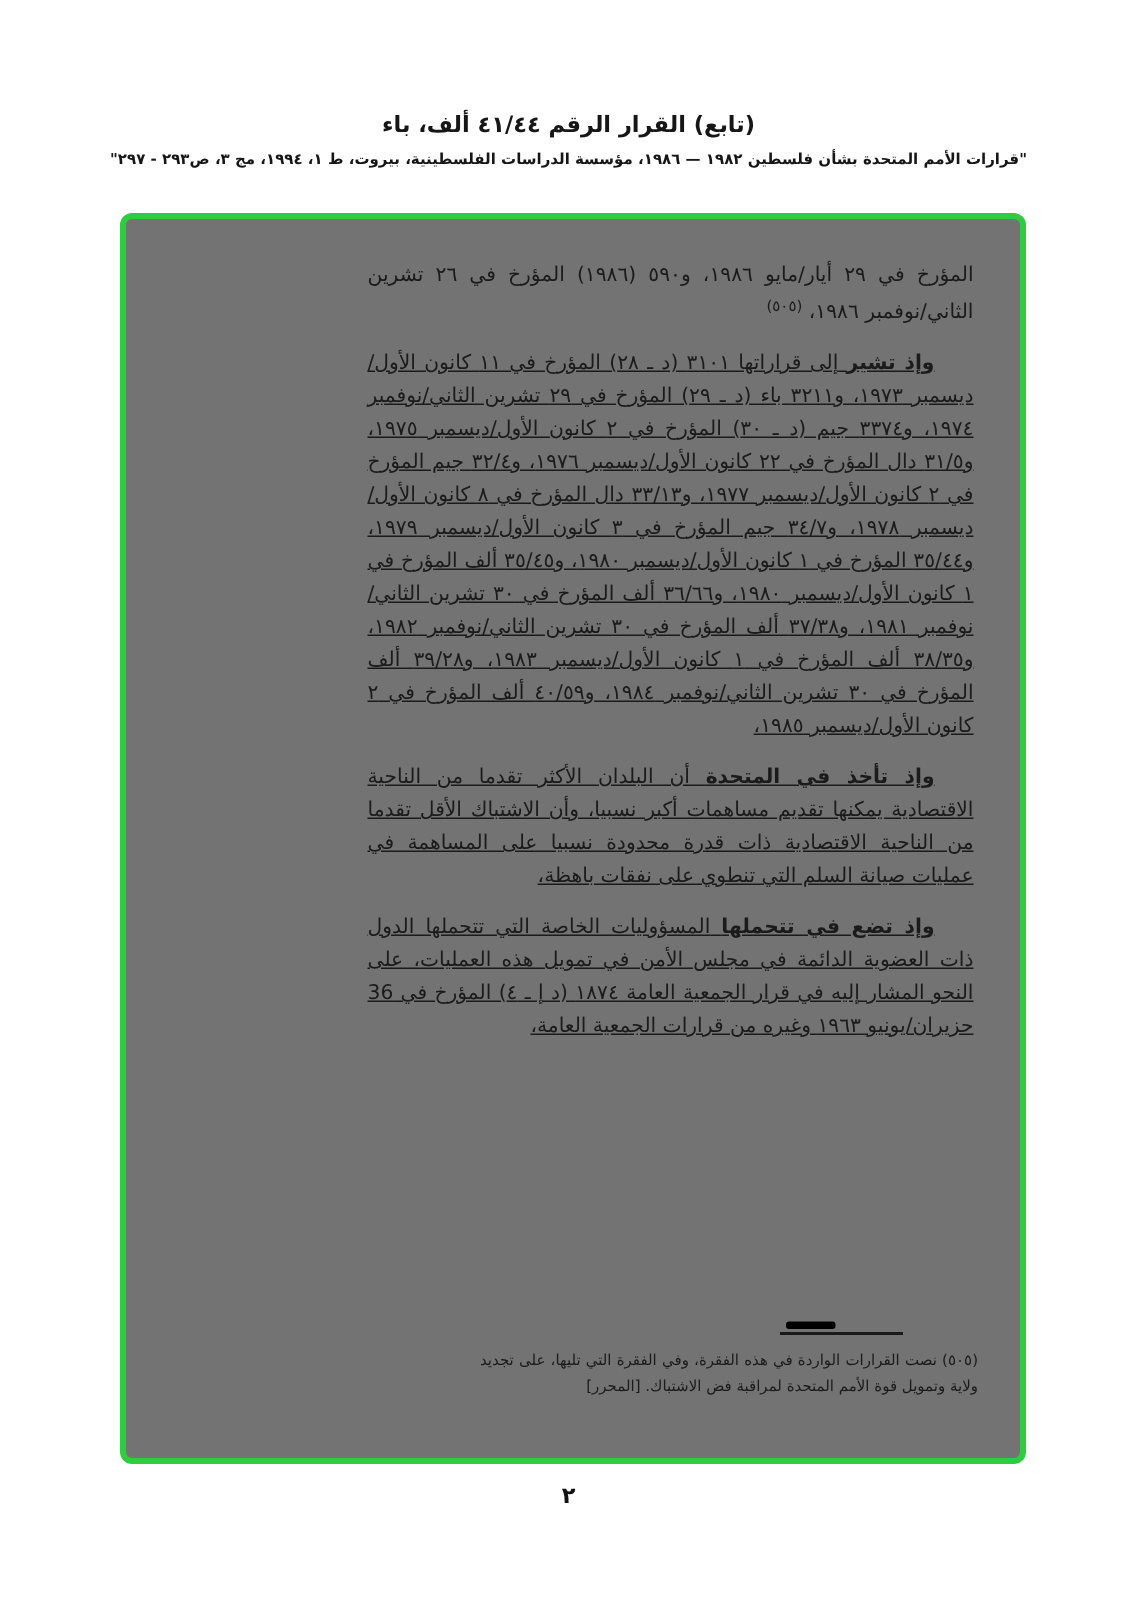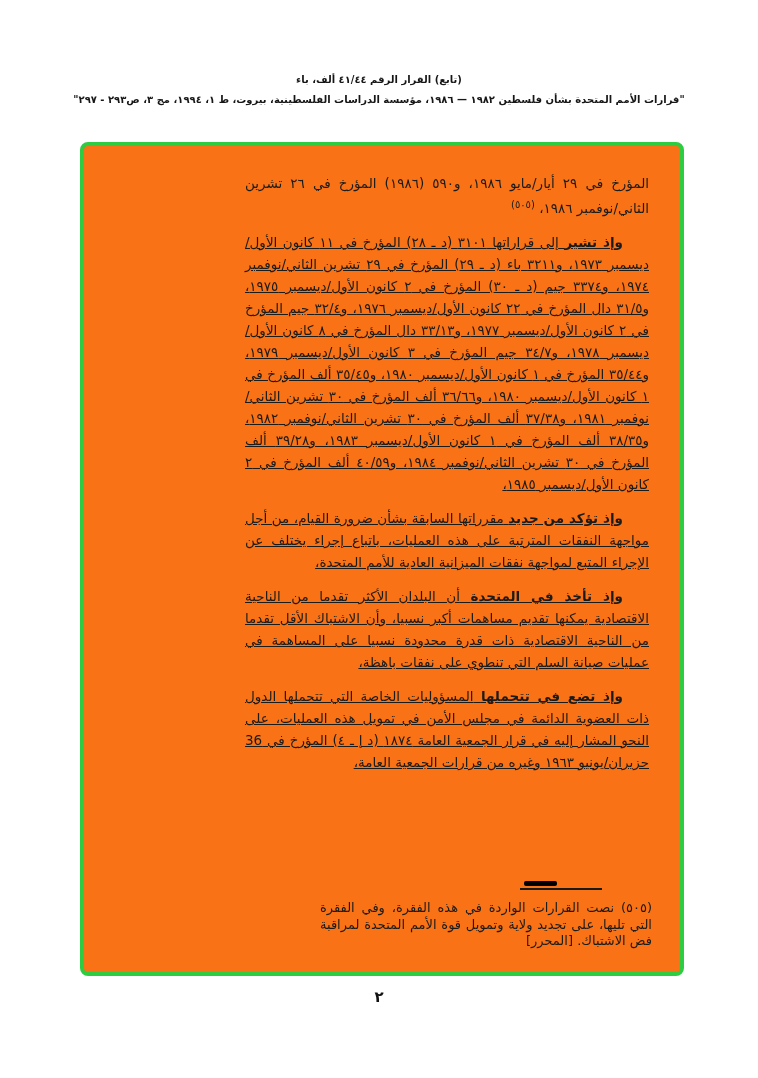--- a/index.html
+++ b/index.html
@@ -4,43 +4,43 @@
 <style>
   html, body { margin: 0; padding: 0; }
   body {
     width: 758px; height: 1078px;
     background: #ffffff;
     position: relative; overflow: hidden;
     font-family: "DejaVu Sans", sans-serif;
     color: #161616;
   }
   .doc-header { position: absolute; top: 74px; left: 0; width: 100%; text-align: center; direction: rtl; }
-  .doc-title  { font-size: 10px; font-weight: bold; }
+  .doc-title  { font-size: 15px; font-weight: bold; }
   .doc-source { font-size: 10px; font-weight: bold; margin-top: 9px; white-space: nowrap; }
   .scan-frame {
     position: absolute; left: 80px; top: 142px;
     width: 596px; height: 826px;
     border: 4px solid #2ecc40; border-radius: 8px;
-    background: #f97316;
+    background: #737373;
   }
   .text-block {
     position: absolute; top: 26px; right: 31px; width: 404px;
     direction: rtl; text-align: justify;
     font-size: 13.5px; line-height: 22px; color: #1b1b1b;
   }
   .para { margin: 0 0 12px 0; }
   .para.indent { text-indent: 26px; text-decoration: underline; }
   .lead { font-weight: bold; }
   .note-ref { font-size: 10px; vertical-align: 5px; }
   .ink-mark      { position: absolute; top: 735px; right: 123px; width: 33px; height: 5px; background: #000; border-radius: 2px; }
   .footnote-rule { position: absolute; top: 742px; right: 78px;  width: 82px; height: 2px; background: #1a1a1a; }
   .footnote {
     position: absolute; top: 754px; right: 28px; width: 332px;
     direction: rtl; text-align: justify;
-    font-size: 13px; line-height: 16.5px; color: #1b1b1b;
+    font-size: 10px; line-height: 16.5px; color: #1b1b1b;
   }
   .page-number {
     position: absolute; top: 988px; left: 0; width: 100%;
     text-align: center; font-size: 15px; font-weight: bold; color: #111;
   }
 </style>
 </head>
 <body>
 
 <header class="doc-header">
@@ -51,22 +51,20 @@
 <div class="scan-frame" style="border-color: rgb(46, 204, 64);">
 
   <div class="text-block">
 
     <p class="para"><span>المؤرخ في ٢٩ أيار/مايو ١٩٨٦، و٥٩٠ (١٩٨٦) المؤرخ في ٢٦ تشرين الثاني/نوفمبر ١٩٨٦،</span>
       <span class="note-ref">(٥٠٥)</span></p>
 
     <p class="para indent"><span class="lead">وإذ تشير</span>
       <span>إلى قراراتها ٣١٠١ (د ـ ٢٨) المؤرخ في ١١ كانون الأول/ديسمبر ١٩٧٣، و٣٢١١ باء (د ـ ٢٩) المؤرخ في ٢٩ تشرين الثاني/نوفمبر ١٩٧٤، و٣٣٧٤ جيم (د ـ ٣٠) المؤرخ في ٢ كانون الأول/ديسمبر ١٩٧٥، و٣١/٥ دال المؤرخ في ٢٢ كانون الأول/ديسمبر ١٩٧٦، و٣٢/٤ جيم المؤرخ في ٢ كانون الأول/ديسمبر ١٩٧٧، و٣٣/١٣ دال المؤرخ في ٨ كانون الأول/ديسمبر ١٩٧٨، و٣٤/٧ جيم المؤرخ في ٣ كانون الأول/ديسمبر ١٩٧٩، و٣٥/٤٤ المؤرخ في ١ كانون الأول/ديسمبر ١٩٨٠، و٣٥/٤٥ ألف المؤرخ في ١ كانون الأول/ديسمبر ١٩٨٠، و٣٦/٦٦ ألف المؤرخ في ٣٠ تشرين الثاني/نوفمبر ١٩٨١، و٣٧/٣٨ ألف المؤرخ في ٣٠ تشرين الثاني/نوفمبر ١٩٨٢، و٣٨/٣٥ ألف المؤرخ في ١ كانون الأول/ديسمبر ١٩٨٣، و٣٩/٢٨ ألف المؤرخ في ٣٠ تشرين الثاني/نوفمبر ١٩٨٤، و٤٠/٥٩ ألف المؤرخ في ٢ كانون الأول/ديسمبر ١٩٨٥،</span></p>
 
-    <p class="para indent"><span class="lead">وإذ تؤكد من جديد</span>
-      <span>مقرراتها السابقة بشأن ضرورة القيام، من أجل مواجهة النفقات المترتبة على هذه العمليات، باتباع إجراء يختلف عن الإجراء المتبع لمواجهة نفقات الميزانية العادية للأمم المتحدة،</span></p>
 
     <p class="para indent"><span class="lead">وإذ تأخذ في المتحدة</span>
       <span>أن البلدان الأكثر تقدما من الناحية الاقتصادية يمكنها تقديم مساهمات أكبر نسبيا، وأن الاشتباك الأقل تقدما من الناحية الاقتصادية ذات قدرة محدودة نسبيا على المساهمة في عمليات صيانة السلم التي تنطوي على نفقات باهظة،</span></p>
 
     <p class="para indent"><span class="lead">وإذ تضع في تتحملها</span>
       <span>المسؤوليات الخاصة التي تتحملها الدول ذات العضوية الدائمة في مجلس الأمن في تمويل هذه العمليات، على النحو المشار إليه في قرار الجمعية العامة ١٨٧٤ (د إ ـ ٤) المؤرخ في 36 حزيران/يونيو ١٩٦٣ وغيره من قرارات الجمعية العامة،</span></p>
 
   </div>
 
   <div class="ink-mark"></div>

